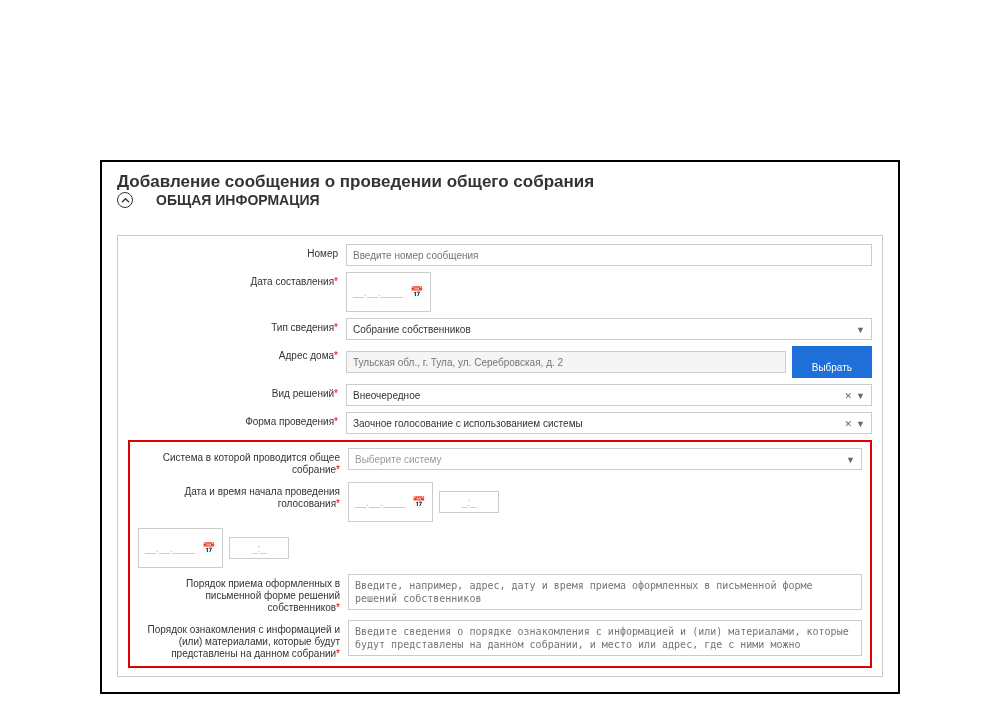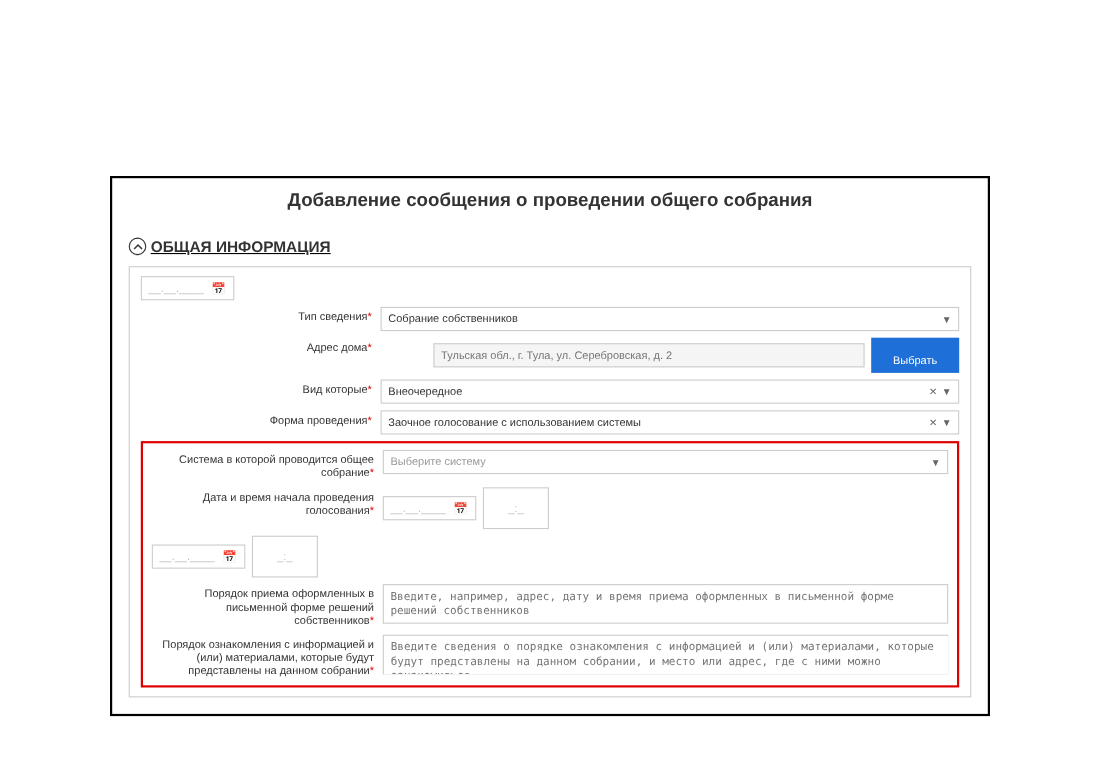--- a/index.html
+++ b/index.html
@@ -14,29 +14,27 @@
     }
     .container {
       border: 2px solid #000;
       padding: 10px 15px 15px;
       background: #fff;
     }
     .page-title {
       font-size: 17px;
       font-weight: bold;
       color: #333;
-      margin-bottom: 24px;
-      text-align: center;
+      margin-bottom: 0;
     }
     .section-header {
       display: flex;
       align-items: center;
-      gap: 4px;
-      margin-bottom: 10px;
-      text-decoration: underline;
+      gap: 23px;
+      margin-bottom: 27px;
     }
     .collapse-icon {
       width: 16px;
       height: 16px;
       border: 1.5px solid #333;
       border-radius: 50%;
       display: inline-flex;
       align-items: center;
       justify-content: center;
       font-size: 10px;
@@ -83,21 +81,20 @@
       border: 1px solid #ccc;
       padding: 4px 6px;
       font-size: 10px;
       color: #999;
       height: 22px;
       width: 100%;
       background: #fff;
     }
     .text-input.readonly {
       background: #f5f5f5;
-      margin-left: 48px;
     }
     .select-input {
       border: 1px solid #ccc;
       padding: 4px 6px;
       font-size: 10px;
       color: #333;
       height: 22px;
       width: 100%;
       background: #fff;
       display: flex;
@@ -115,37 +112,37 @@
     .clear-x {
       color: #666;
       font-size: 9px;
       margin-right: 4px;
     }
     .date-input {
       border: 1px solid #ccc;
       padding: 4px 6px;
       font-size: 10px;
       color: #bbb;
-      height: 22px;
+      height: 40px;
       width: 85px;
       background: #fff;
       display: flex;
       align-items: center;
       justify-content: space-between;
     }
     .calendar-icon {
       color: #1e6fd8;
       font-size: 11px;
     }
     .time-input {
       border: 1px solid #ccc;
       padding: 4px 6px;
       font-size: 10px;
       color: #bbb;
-      height: 38px;
+      height: 22px;
       width: 60px;
       background: #fff;
       display: flex;
       align-items: center;
       justify-content: center;
     }
     .btn-primary {
       background: #1e6fd8;
       color: #fff;
       border: none;
@@ -185,22 +182,29 @@
     <span class="collapse-icon">
       <svg viewBox="0 0 10 10">
           <path d="M1 7 L5 3 L9 7" stroke="#333" stroke-width="1.5" fill="none"></path>
         </svg>
     </span>
     <span class="section-title">ОБЩАЯ ИНФОРМАЦИЯ</span>
   </div>
 
   <div class="form-box">
 
-
-    <div class="form-row">
+    <div class="form-row">
+      <div class="form-label"><span>Номер</span></div>
+      <div class="form-controls">
+        <input class="text-input" placeholder="Введите номер сообщения" style="">
+      </div>
+    </div>
+
+    <div class="form-row">
+      <div class="form-label"><span>Дата составления</span><span class="required">*</span></div>
       <div class="form-controls">
         <div class="date-input">
           <span>__.__.____</span>
           <span class="calendar-icon">📅</span>
         </div>
       </div>
     </div>
 
     <div class="form-row">
       <div class="form-label"><span>Тип сведения</span><span class="required">*</span></div>
@@ -214,21 +218,21 @@
 
     <div class="form-row">
       <div class="form-label"><span>Адрес дома</span><span class="required">*</span></div>
       <div class="form-controls">
         <input class="text-input readonly" readonly="" placeholder="Тульская обл., г. Тула, ул. Серебровская, д. 2" style="">
         <button class="btn-primary">Выбрать</button>
       </div>
     </div>
 
     <div class="form-row">
-      <div class="form-label"><span>Вид которые</span><span class="required">*</span></div>
+      <div class="form-label"><span>Вид решений</span><span class="required">*</span></div>
       <div class="form-controls">
         <div class="select-input">
           <span>Внеочередное</span>
           <span><span class="clear-x">✕</span><span class="dropdown-arrow">▼</span></span>
         </div>
       </div>
     </div>
 
     <div class="form-row">
       <div class="form-label"><span>Форма проведения</span><span class="required">*</span></div>

